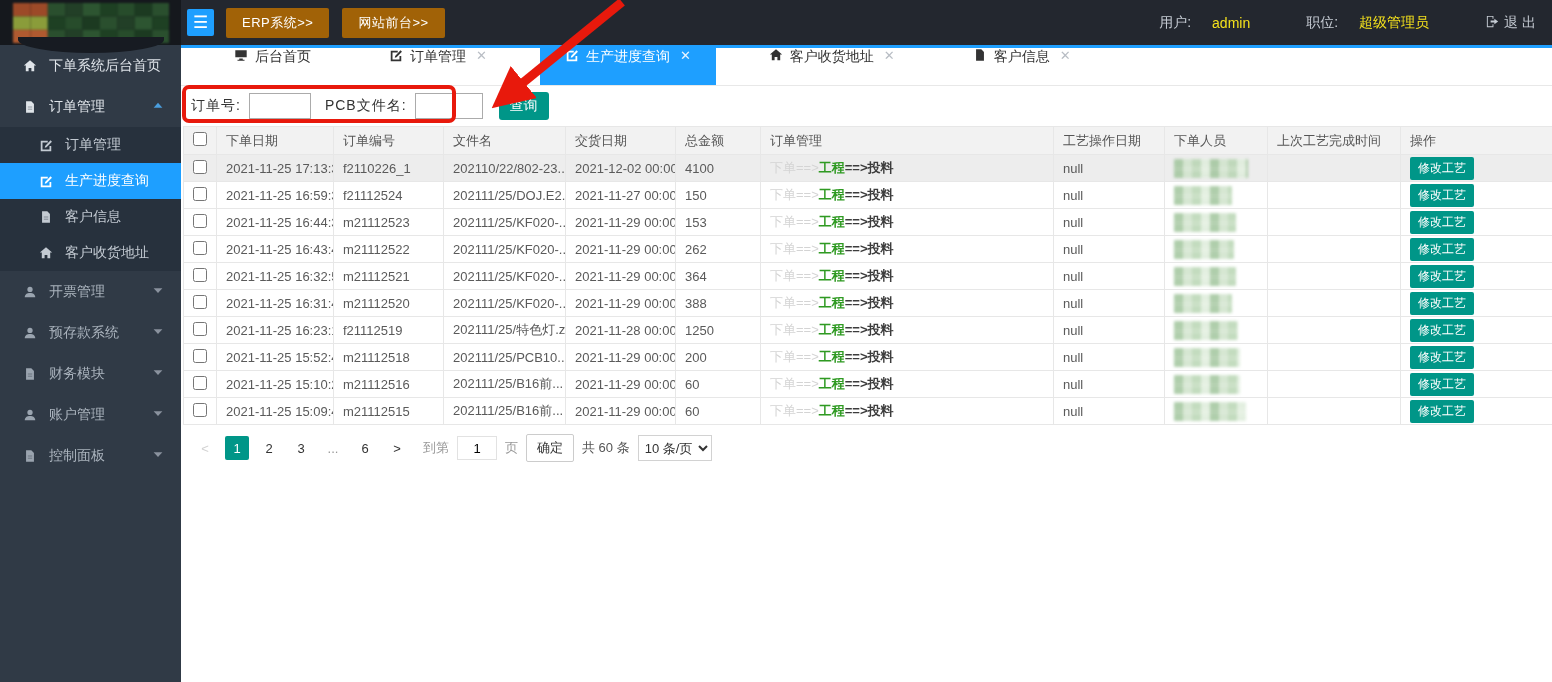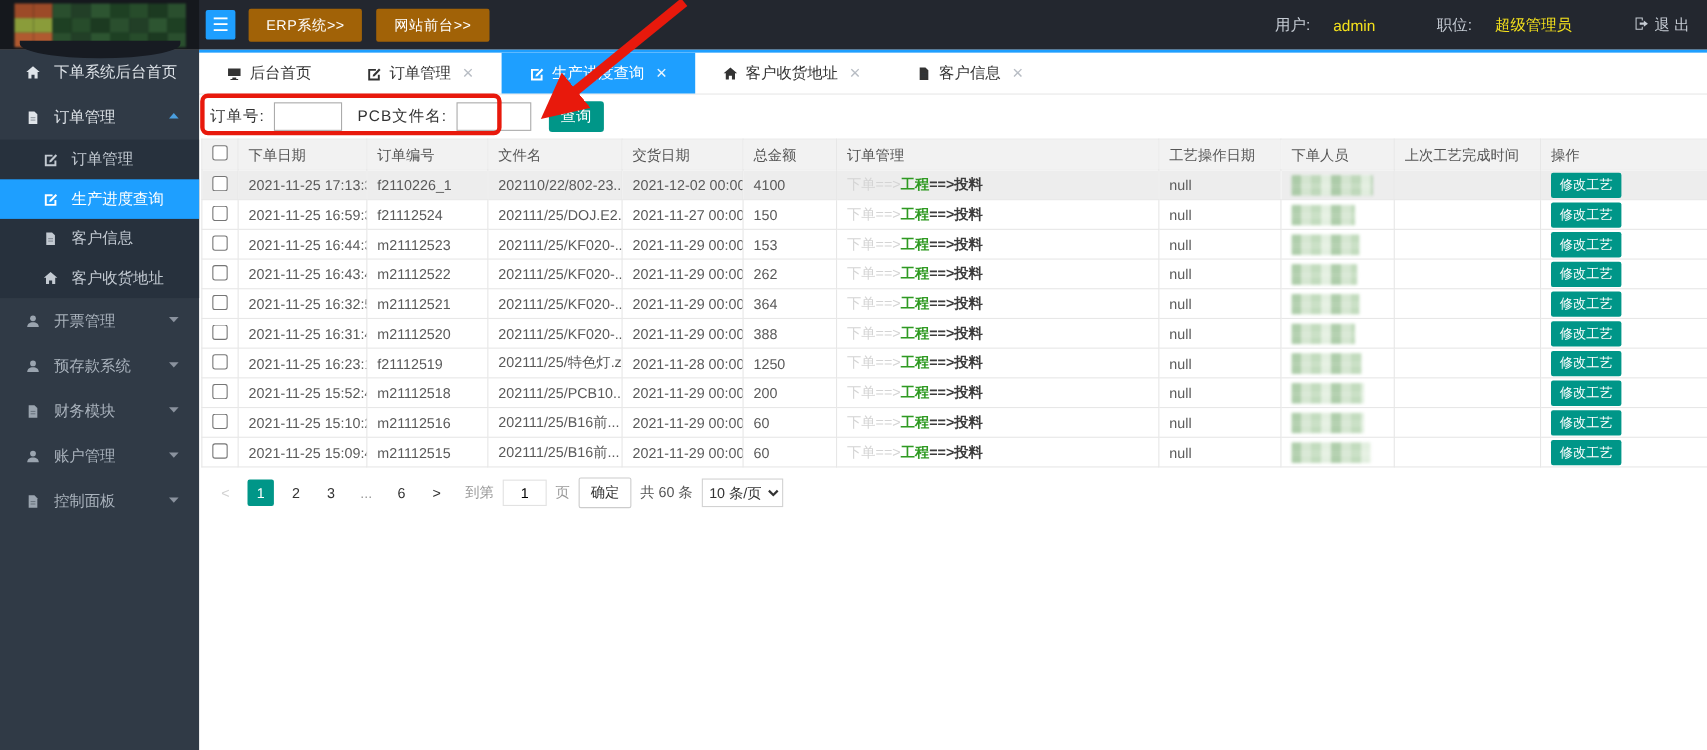--- a/index.html
+++ b/index.html
@@ -37,22 +37,22 @@
   .submenu { background:#27313d; }
   .submenu .side-item { height:36px; padding-left:38px; color:#c3cad2; }
   .submenu .side-item.active { background:#1E9FFF; color:#fff; }
 
   
   .main { position:absolute; left:181px; top:45px; right:0; bottom:0;
           background:#fff; border-top:3px solid #1E9FFF; }
 
   .tabbar { height:38px; display:flex; align-items:stretch; border-bottom:1px solid #e8e8e8;
             background:#fff; }
-  .tab { display:flex; align-items:center; gap:7px; padding:0 25px; font-size:14px;
-         color:#333; cursor:pointer; white-space:nowrap; }
+  .tab { display:flex; gap:7px; padding:0 25px; font-size:14px;
+         color:#333; cursor:pointer; white-space:nowrap;margin-left:28px; }
   .tab .close { color:#b8bdc4; font-size:13px; margin-left:3px; cursor:pointer; }
   .tab.active { background:#1E9FFF; color:#fff; }
   .tab.active .close { color:#eaf5ff; }
   .tab svg { flex:0 0 auto; }
 
   
   .searchbar { height:40px; display:flex; align-items:center; padding-left:10px; gap:6px;
                font-size:14px; color:#333; }
   .searchbar label { margin-right:2px; letter-spacing:1px; }
   .search-input { width:62px; height:26px; border:1px solid #ababab; outline:none;

